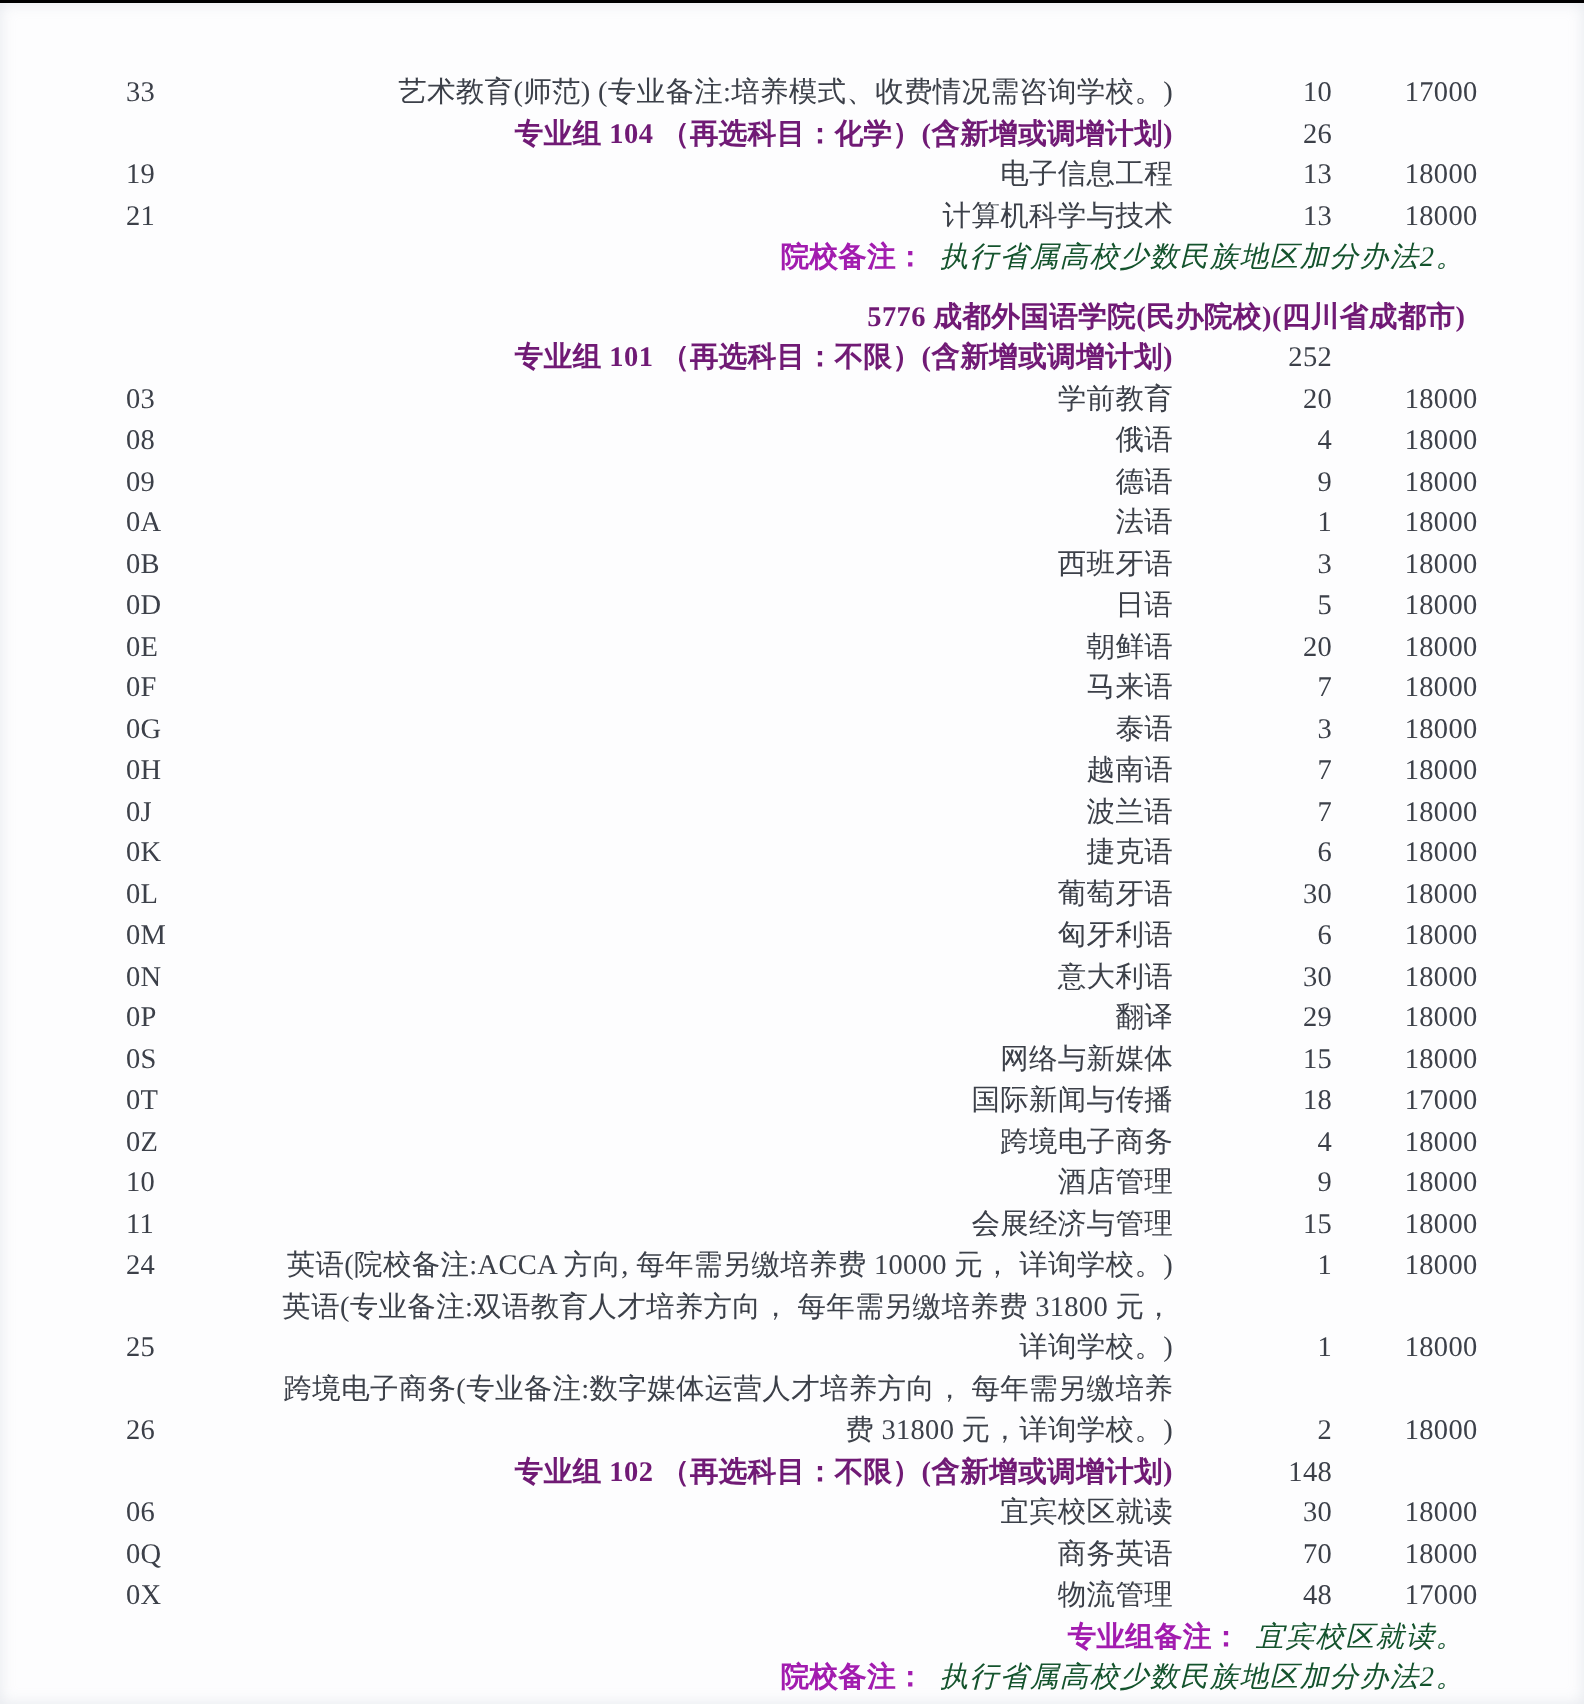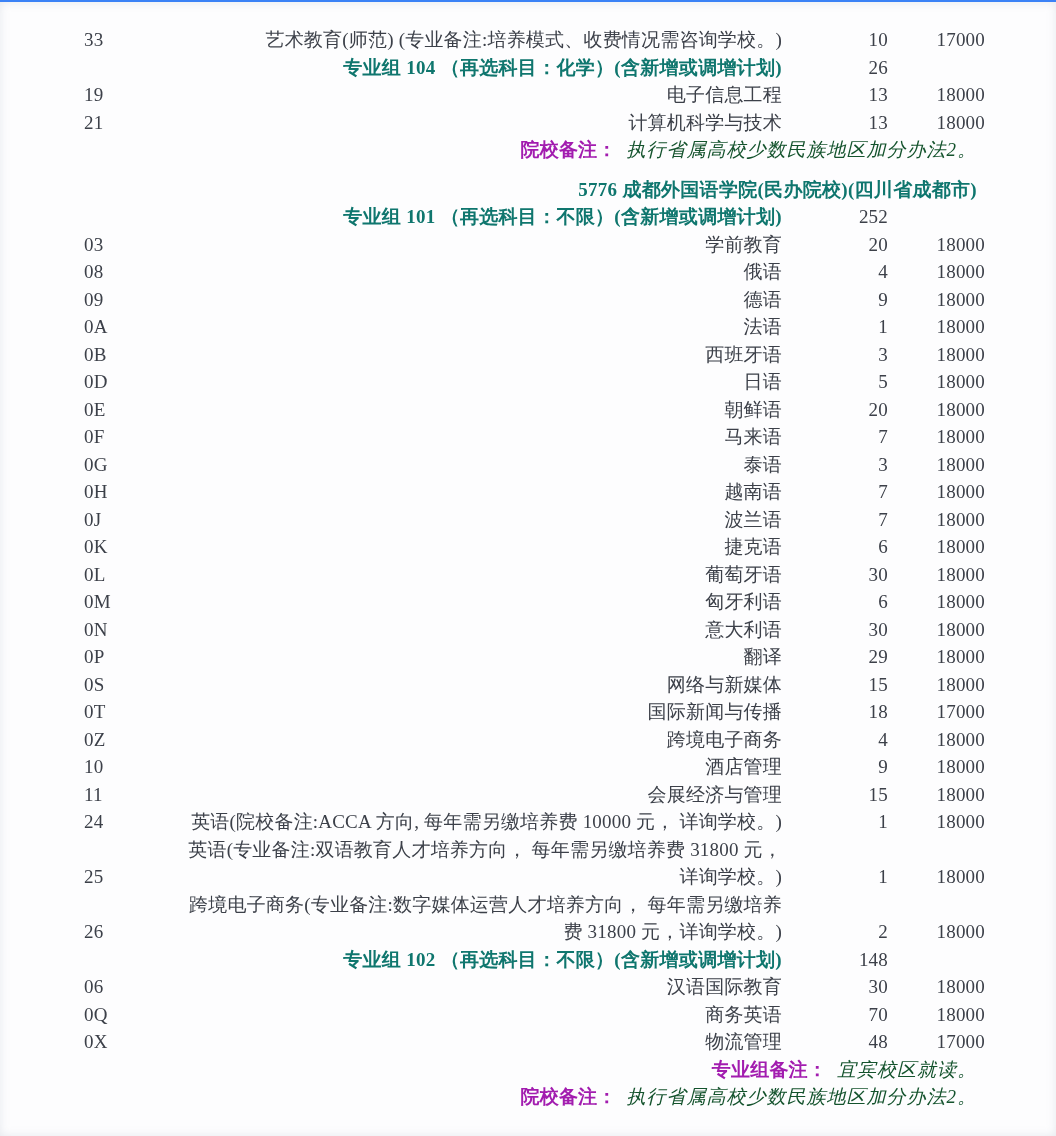--- a/index.html
+++ b/index.html
@@ -2,25 +2,25 @@
 <html><head>
 <meta charset="utf-8">
 <style>
   html,body{margin:0;padding:0;background:#ffffff;}
   .page{
     position:relative;
     width:1056px;height:1136px;
     background:#fdfdfe;
     overflow:hidden;
     box-sizing:border-box;
-    padding:24px 71px 6px 66px;
+    padding:46px 71px 6px 66px;
     font-family:"Liberation Serif","DejaVu Serif",serif;
     color:#3c4049;
     box-shadow:inset 0 0 10px rgba(175,185,198,0.30);
-    border-top:2px solid #3b82f6;
+    border-top:2px solid #000000;
   }
   .row{
     display:flex;
     align-items:flex-end;
     line-height:27.5px;
     font-size:19px;
     letter-spacing:0.2px;
   }
   .row .name{
     flex:1;
@@ -42,21 +42,21 @@
   }
   .major .code{
     flex:none;
     width:30px;
     margin-left:18px;
     margin-right:12px;
     text-align:left;
   }
   .group .name, .school .name{
     font-weight:700;
-    color:#0f766e;
+    color:#701a75;
     letter-spacing:0.3px;
   }
   .school{
     margin-top:12px;
   }
   .note .note-label{
     font-weight:700;
     color:#a21caf;
     margin-right:10px;
   }
@@ -251,21 +251,21 @@
         <span class="count">2</span>
         <span class="fee">18000</span>
       </div>
       <div class="row group">
         <span class="name">专业组 102 （再选科目：不限）(含新增或调增计划)</span>
         <span class="count">148</span>
         <span class="fee"></span>
       </div>
       <div class="row major">
         <span class="code">06</span>
-        <span class="name">汉语国际教育</span>
+        <span class="name">宜宾校区就读</span>
         <span class="count">30</span>
         <span class="fee">18000</span>
       </div>
       <div class="row major">
         <span class="code">0Q</span>
         <span class="name">商务英语</span>
         <span class="count">70</span>
         <span class="fee">18000</span>
       </div>
       <div class="row major">

